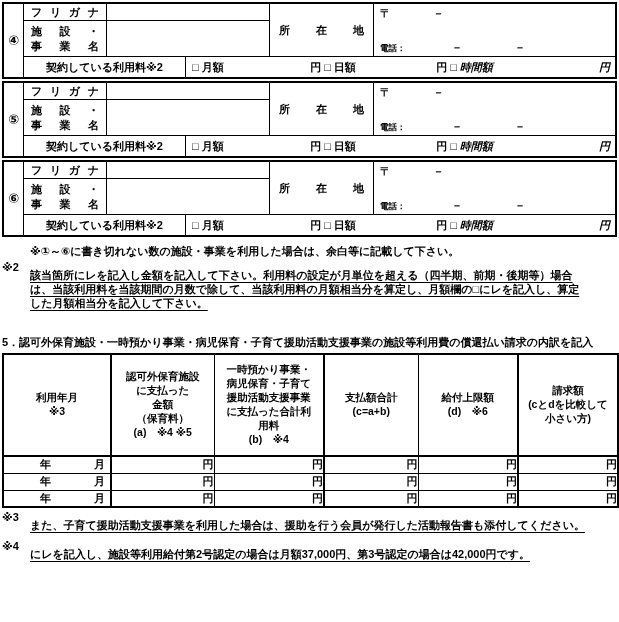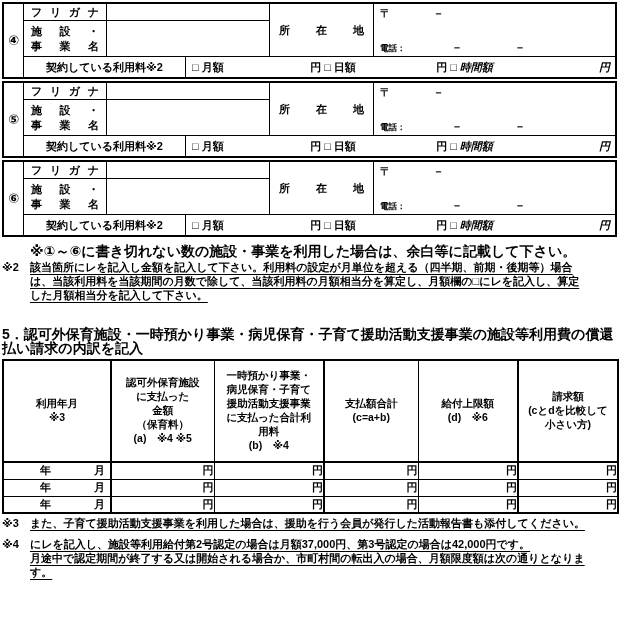--- a/index.html
+++ b/index.html
@@ -41,28 +41,28 @@
   .fee-row{grid-area:3/2/4/6;display:flex;align-items:stretch;}
   .fee-label{width:161px;border-right:1.5px solid #000;display:flex;align-items:center;
              justify-content:center;}
   .fee-opts{flex:1;display:flex;align-items:center;padding:0 5px 0 6px;}
   .opt{display:flex;justify-content:space-between;align-items:center;}
   .opt.g1{flex:1.05;}
   .opt.g2{flex:1;margin-left:3px;gap:39px;}
   .opt.g3{flex:1.3;margin-left:3px;font-style:italic;}
 
   
-  .note1{margin:7px 0 2px 0;padding-left:28px;font-size:14px;line-height:14px;}
+  .note1{margin:7px 0 2px 0;padding-left:28px;font-size:11px;line-height:14px;}
   .hang{display:flex;font-size:11px;line-height:14px;}
   .hang .mk{width:28px;flex:none;}
-  .hang .tx{max-width:556px;}
+  .hang .tx{max-width:556px;margin-top:8px;}
   .hang .tx .u{text-decoration:underline;text-underline-offset:3px;}
 
   
-  .sec5-title{margin-top:25px;font-size:14px;line-height:14px;}
+  .sec5-title{margin-top:25px;font-size:11px;line-height:14px;}
   table.t5{border-collapse:collapse;table-layout:fixed;width:615px;margin-top:4px;
            border:2.5px solid #000;}
   .t5 th,.t5 td{border:1.5px solid #000;padding:0;font-weight:bold;box-sizing:border-box;}
   .t5 th{font-size:10.5px;line-height:1.32;white-space:pre-line;text-align:center;
          vertical-align:middle;height:102px;border-bottom:2.5px solid #000;}
   .t5 td{height:17px;font-size:11px;}
   .t5 .thl{border-left:2.5px solid #000;}
   .ym{display:flex;justify-content:space-between;padding:0 5px 0 36px;}
   .yen-cell{text-align:right;padding-right:4px;}
 
@@ -330,17 +330,16 @@
   <div class="hang note3">
     <span class="mk">※3</span>
     <span class="tx">
       <span class="u" style="display:block">また、子育て援助活動支援事業を利用した場合は、援助を行う会員が発行した活動報告書も添付してください。</span>
     </span>
   </div>
   <div class="hang note4">
     <span class="mk">※4</span>
     <span class="tx">
       <span class="u" style="display:block">にレを記入し、施設等利用給付第2号認定の場合は月額37,000円、第3号認定の場合は42,000円です。</span>
-      <span class="u" style="display:block">月途中で認定期間が終了する又は開始される場合か、市町村間の転出入の場合、月額限度額は次の通りとなります。</span>
     </span>
   </div>
 
 </div>
 
 </body></html>

